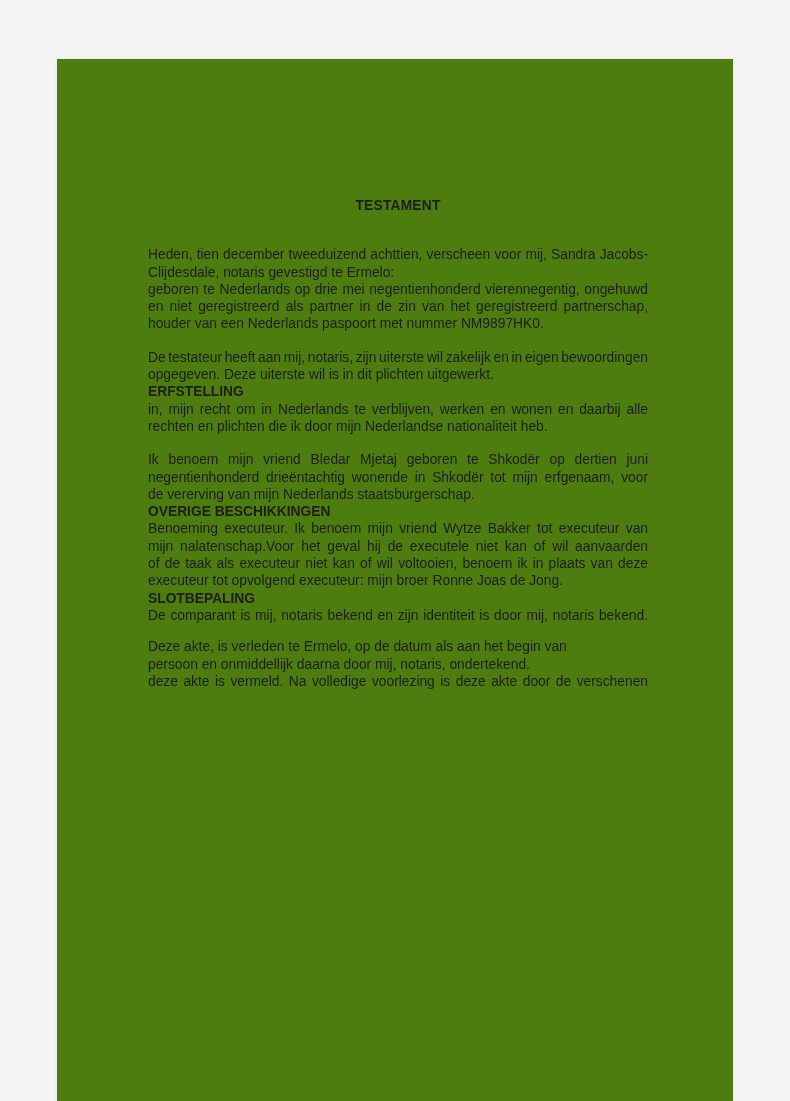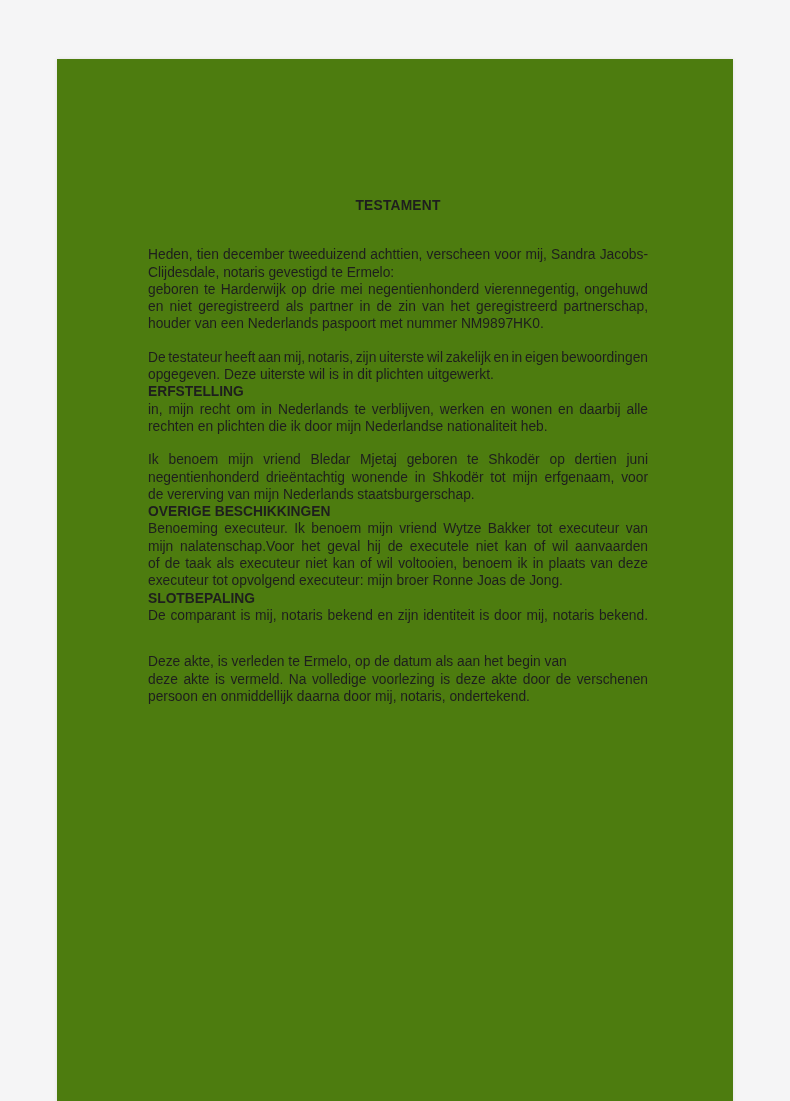--- a/index.html
+++ b/index.html
@@ -32,21 +32,21 @@
     line-height: 17.3px;
     color: #1e1e1e;
   }
   .doc-title {
     font-weight: bold;
     text-align: center;
     margin: 0 0 32px 0;
     letter-spacing: 0.2px;
   }
   .para { margin: 0; }
-  .mt12 { margin-top: 29px; }
+  .mt12 { margin-top: 14px; }
   .mt16 { margin-top: 16px; }
   .mt30 { margin-top: 30px; }
   .mt31 { margin-top: 31px; }
   .heading {
     font-weight: bold;
     margin: 0;
   }
   .ln {
     text-align: justify;
     white-space: normal;
@@ -62,21 +62,21 @@
   <div class="content">
 
     <div class="doc-title">TESTAMENT</div>
 
     <div class="para">
       <div class="ln j">Heden, tien december tweeduizend achttien, verscheen voor mij, Sandra Jacobs-</div>
       <div class="ln r">Clijdesdale, notaris gevestigd te Ermelo:</div>
     </div>
 
     <div class="para">
-      <div class="ln j">geboren te Harderwijk op drie mei negentienhonderd vierennegentig, ongehuwd</div>
+      <div class="ln j">geboren te Nederlands op drie mei negentienhonderd vierennegentig, ongehuwd</div>
       <div class="ln j">en niet geregistreerd als partner in de zin van het geregistreerd partnerschap,</div>
       <div class="ln r">houder van een Nederlands paspoort met nummer NM9897HK0.</div>
     </div>
 
     <div class="para mt16">
       <div class="ln j tight">De testateur heeft aan mij, notaris, zijn uiterste wil zakelijk en in eigen bewoordingen</div>
       <div class="ln r">opgegeven. Deze uiterste wil is in dit plichten uitgewerkt.</div>
     </div>
 
     <div class="heading mt30">ERFSTELLING</div>
@@ -102,18 +102,18 @@
     </div>
 
     <div class="heading mt16">SLOTBEPALING</div>
 
     <div class="para">
       <div class="ln j">De comparant is mij, notaris bekend en zijn identiteit is door mij, notaris bekend.</div>
     </div>
 
     <div class="para mt12">
       <div class="ln r">Deze akte, is verleden te Ermelo, op de datum als aan het begin van</div>
+      <div class="ln r">persoon en onmiddellijk daarna door mij, notaris, ondertekend.</div>
       <div class="ln j">deze akte is vermeld. Na volledige voorlezing is deze akte door de verschenen</div>
-      <div class="ln r">persoon en onmiddellijk daarna door mij, notaris, ondertekend.</div>
     </div>
 
   </div>
 </div>
 
 </body></html>

